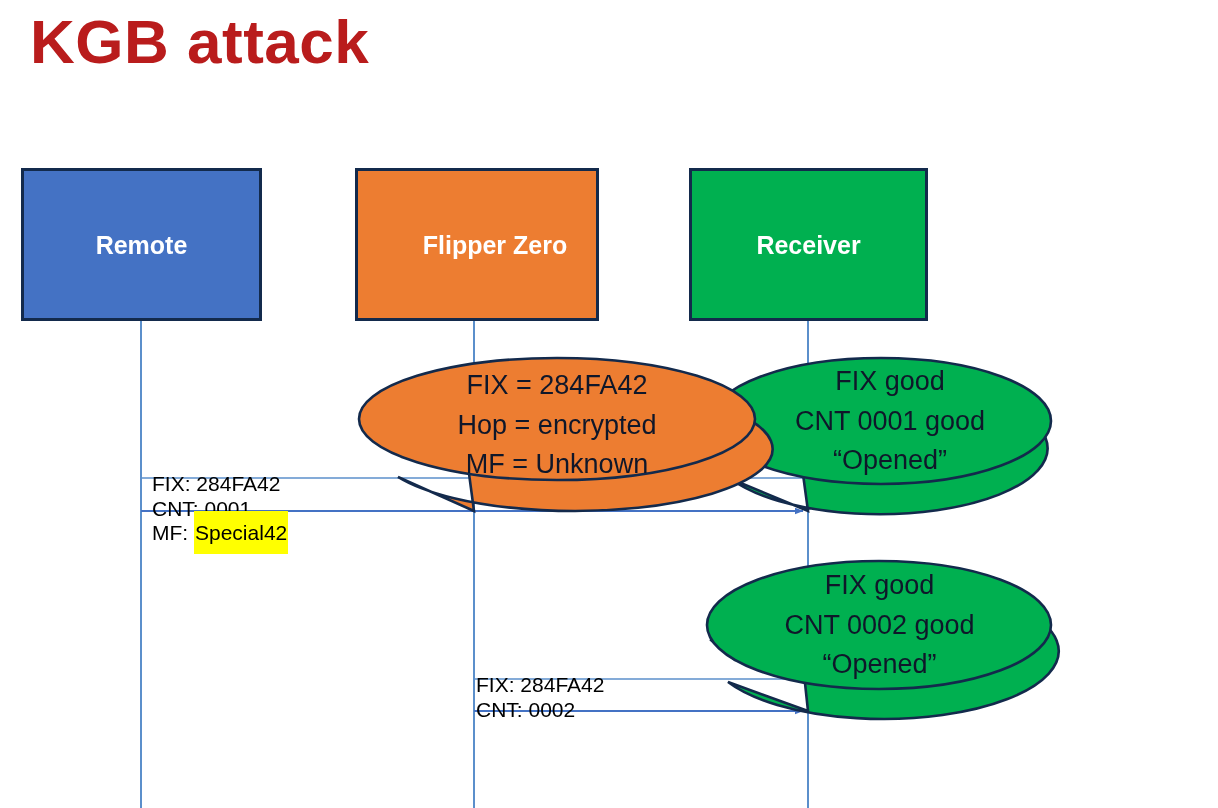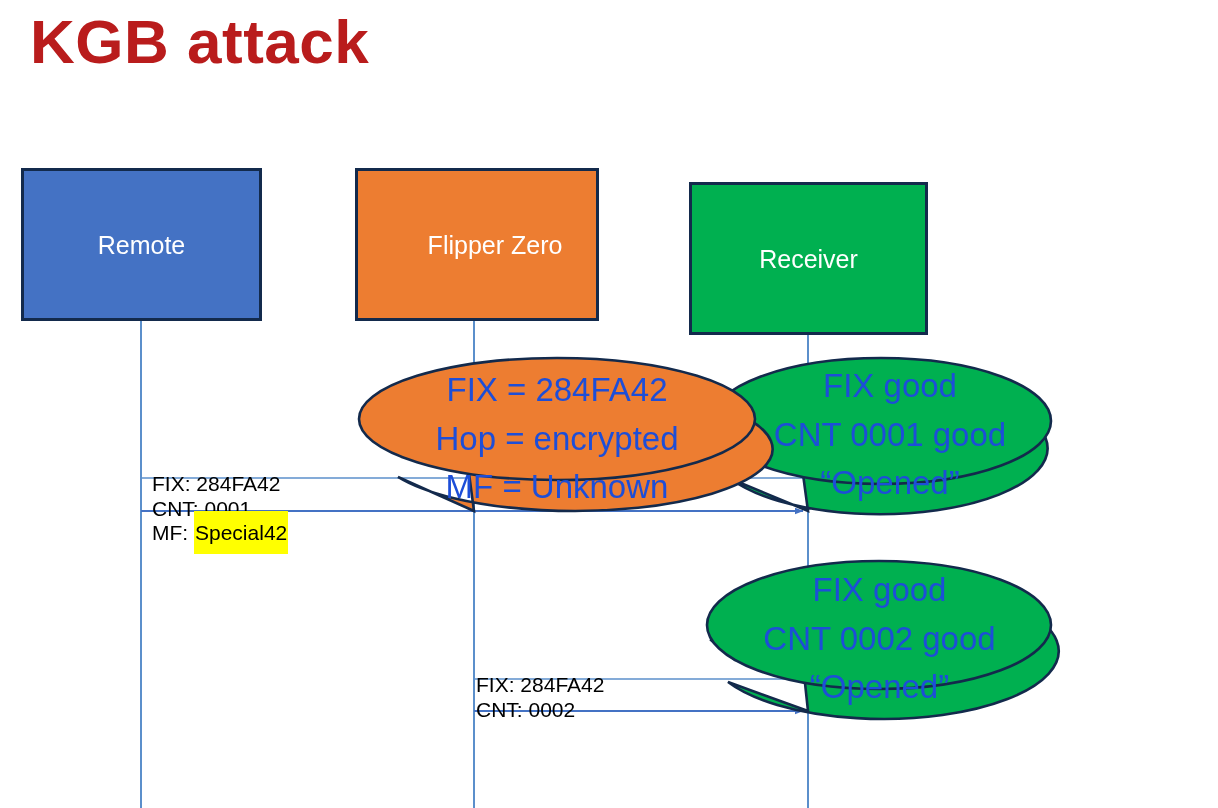--- a/index.html
+++ b/index.html
@@ -43,39 +43,39 @@
     position: absolute;
     box-sizing: border-box;
     border: 3px solid #132A4C;
     display: flex;
     align-items: center;
     justify-content: center;
   }
   .actor-label {
     color: #ffffff;
     font-size: 25px;
-    font-weight: 400;
+    font-weight: 700;
     text-align: left;
     line-height: 1.2;
   }
   #actor-box-remote {
     left: 21px;  top: 168px;  width: 241px;  height: 153px;
   }
   #actor-box-flipper {
     left: 355px; top: 168px;  width: 244px;  height: 153px; padding-left: 36px;
   }
   #actor-box-receiver {
     left: 689px; top: 168px;  width: 239px;  height: 153px;
   }
 
   
   .bubble-text {
     position: absolute;
-    color: #1d4ed8;
-    font-size: 33px;
+    color: #0f172a;
+    font-size: 27px;
     line-height: 1.47;
     text-align: center;
     white-space: nowrap;
     pointer-events: none;
   }
   #bubble-text-flipper {
     left: 359px;  top: 366px;  width: 396px;
   }
   #bubble-text-receiver-1 {
     left: 728px;  top: 362px;  width: 324px;
@@ -148,21 +148,21 @@
 </svg>
 
 <div class="actor-box" id="actor-box-remote" style="background:#4472C4;">
   <span class="actor-label">Remote</span>
 </div>
 
 <div class="actor-box" id="actor-box-flipper" style="background:#ED7D31;">
   <span class="actor-label">Flipper Zero</span>
 </div>
 
-<div class="actor-box" id="actor-box-receiver" style="background:#00B050;margin-top:14px;">
+<div class="actor-box" id="actor-box-receiver" style="background:#00B050;">
   <span class="actor-label">Receiver</span>
 </div>
 
 <div class="bubble-text" id="bubble-text-flipper">
   <span class="bubble-line">FIX = 284FA42</span>
   <span class="bubble-line">Hop = encrypted</span>
   <span class="bubble-line">MF = Unknown</span>
 </div>
 
 <div class="bubble-text" id="bubble-text-receiver-1">

